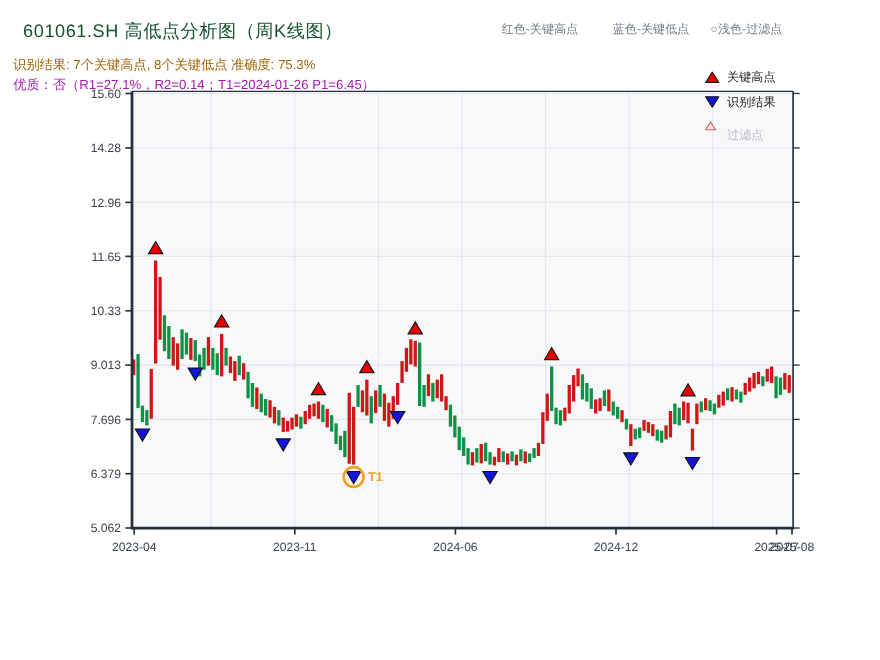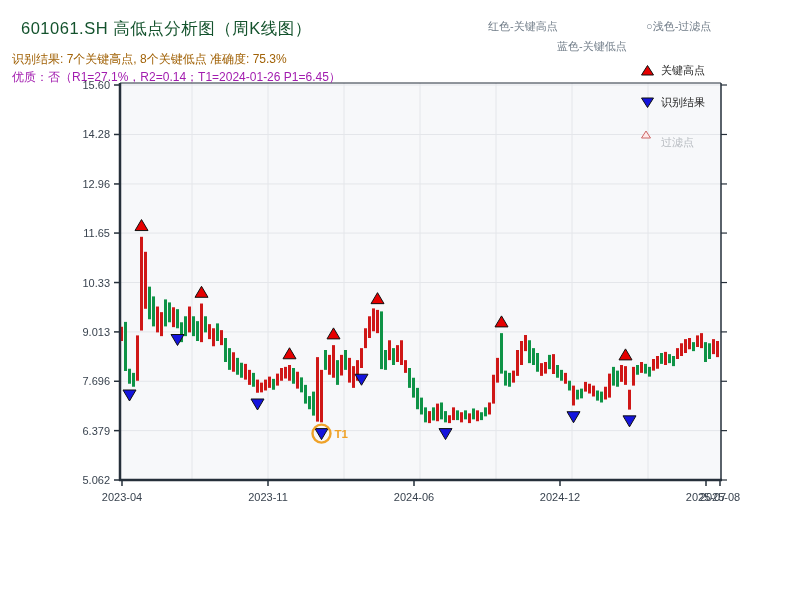--- a/index.html
+++ b/index.html
@@ -3,26 +3,26 @@
 <meta charset="utf-8">
 <style>
   html,body{margin:0;padding:0;}
   body{width:800px;height:600px;position:relative;background:#ffffff;
        font-family:"Liberation Sans","DejaVu Sans",sans-serif;overflow:hidden;}
   .abs{position:absolute;}
   #title{left:21px;top:18px;font-size:16.5px;color:#14532d;font-weight:500;letter-spacing:0.5px;}
   #result-line{left:12px;top:51px;font-size:12px;color:#a16207;}
   #quality-line{left:12px;top:69px;font-size:12px;color:#a21caf;}
   .top-legend{top:19px;font-size:11px;color:#717d89;}
-  #tl-high{left:488px;} #tl-low{left:557px;margin-top:20px;} #tl-filter{left:646px;}
+  #tl-high{left:456px;} #tl-low{left:557px;} #tl-filter{left:646px;}
   #chart-wrap{left:0;top:0;width:800px;height:600px;}
   .inlegend-row{display:flex;align-items:center;gap:7px;height:14px;}
   .inlegend-label{font-size:11px;color:#1f1f1f;white-space:nowrap;}
   .inlegend-label.muted{color:#b7bbc0;margin-top:16px;}
-  #inchart-legend{left:641px;top:63px;display:flex;flex-direction:column;gap:18px;}
+  #inchart-legend{left:641px;top:63px;display:flex;flex-direction:column;gap:8px;}
 </style>
 </head>
 <body>
 
 <svg id="chart-wrap" class="abs" width="800" height="600" viewBox="0 0 800 600">
     <rect x="120" y="83" width="601" height="397" fill="#f7f8fa"></rect>
     <line x1="120" y1="85" x2="721" y2="85" stroke="#e4e6ea" stroke-width="1"></line>
     <line x1="120" y1="134.47807933194156" x2="721" y2="134.47807933194156" stroke="#e4e6ea" stroke-width="1"></line>
     <line x1="120" y1="183.95615866388306" x2="721" y2="183.95615866388306" stroke="#e4e6ea" stroke-width="1"></line>
     <line x1="120" y1="233.0594040614917" x2="721" y2="233.0594040614917" stroke="#e4e6ea" stroke-width="1"></line>

